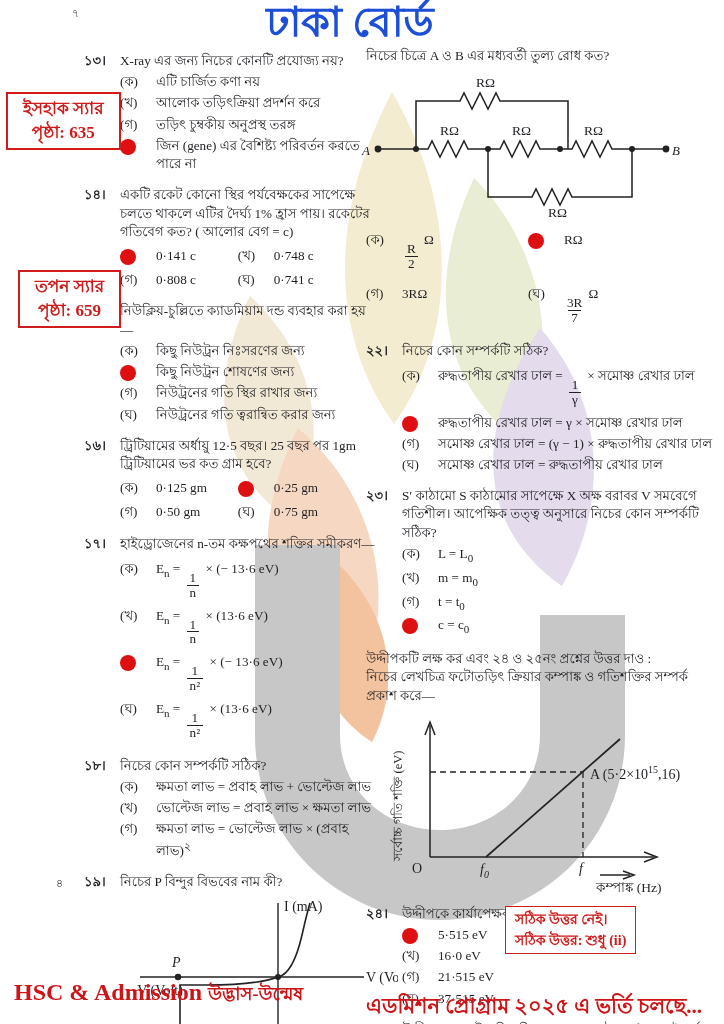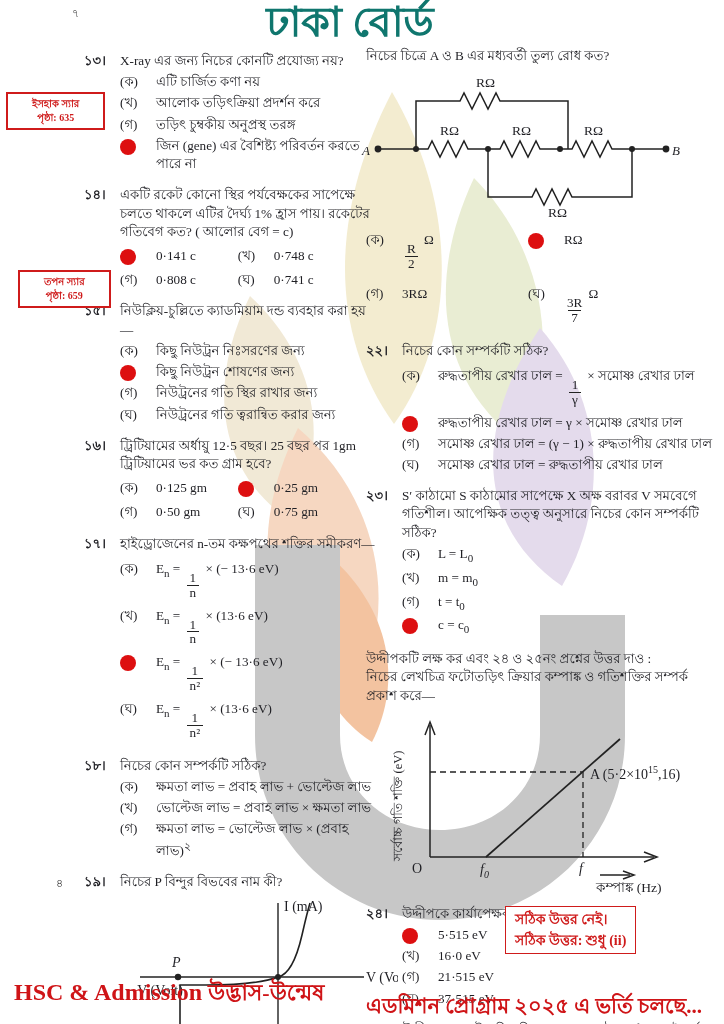--- a/index.html
+++ b/index.html
@@ -1,41 +1,41 @@
 <!DOCTYPE html>
 <html><head>
 <meta charset="utf-8">
 <style>
   html,body{margin:0;padding:0;background:#ffffff;}
   .page{position:relative;width:724px;height:1024px;background:#ffffff;overflow:hidden;
         font-family:"Liberation Serif","DejaVu Serif",serif;color:#1f1f24;font-size:13.2px;line-height:1.38;}
   .wm{position:absolute;left:0;top:0;z-index:0;pointer-events:none;}
   .layer{position:absolute;z-index:1;}
-  .title{left:0;top:0;width:700px;text-align:center;font-size:41px;font-weight:bold;color:#0f766e;line-height:1.1;}
+  .title{left:0;top:0;width:700px;text-align:center;font-size:41px;font-weight:bold;color:#1d4ed8;line-height:1.1;}
   .col{z-index:1;}
   .col-left{position:absolute;left:84px;top:52px;width:292px;}
   .col-right{position:absolute;left:366px;top:47px;width:352px;}
   .q{display:flex;margin:0 0 10px 0;}
   .qn{flex:none;width:36px;font-weight:bold;}
   .qb{flex:1;min-width:0;}
   .opts{margin-top:3px;}
   .opt{display:flex;align-items:flex-start;margin:3px 0;}
   .ol{flex:none;width:36px;}
   .oc{flex:1;min-width:0;}
   .g2{display:grid;grid-template-columns:46% 54%;}
   .dot{display:block;width:16px;height:16px;border-radius:50%;background:#dd0f10;margin-top:2px;}
   .frac{display:inline-flex;flex-direction:column;align-items:center;vertical-align:-9px;line-height:1.05;margin:0 3px;text-align:center;}
   .frac .fd{border-top:1.2px solid #222;padding:0 3px;}
   .eqrow{margin:7px 0;}
   .note{position:absolute;z-index:2;border:2px solid #cf1b1b;color:#cf1b1b;font-weight:bold;
-        text-align:center;padding:3px 24px;font-size:10px;line-height:1.4;background:#fff;}
+        text-align:center;padding:3px 15px;font-size:17px;line-height:1.4;background:#fff;}
   .ansnote{position:absolute;z-index:2;border:1.5px solid #cf1b1b;color:#cf1b1b;font-weight:bold;
         padding:2px 9px;font-size:14px;line-height:1.5;background:#fff;white-space:nowrap;}
   .foot-l{position:absolute;left:14px;top:976px;z-index:2;color:#cf1417;font-weight:bold;font-size:24px;white-space:nowrap;}
-  .foot-l .bn{font-size:22px;font-family:Liberation Serif, serif;}
+  .foot-l .bn{font-size:18px;font-family:Liberation Serif, serif;}
   .foot-r{position:absolute;left:366px;top:992px;z-index:2;color:#cf1417;font-weight:bold;font-size:21px;white-space:nowrap;}
   .stray{position:absolute;z-index:1;color:#555;font-size:11px;}
   svg text{font-family:"Liberation Serif","DejaVu Serif",serif;fill:#1f1f24;}
   .diag{display:block;}
 </style>
 </head>
 <body>
 
 <div class="page">
 

